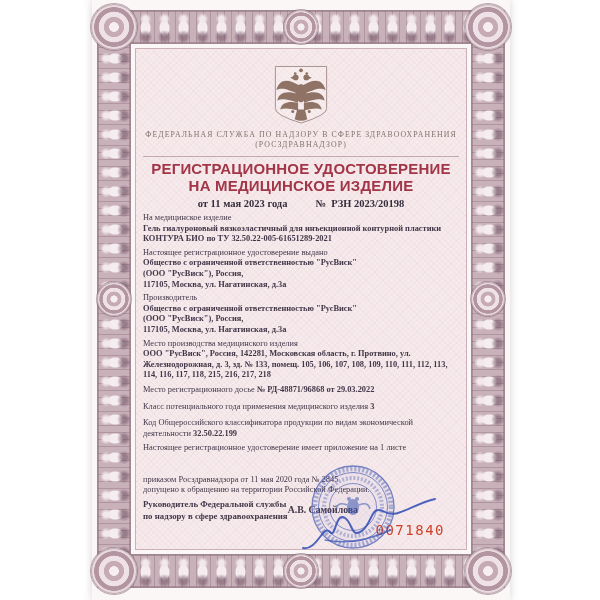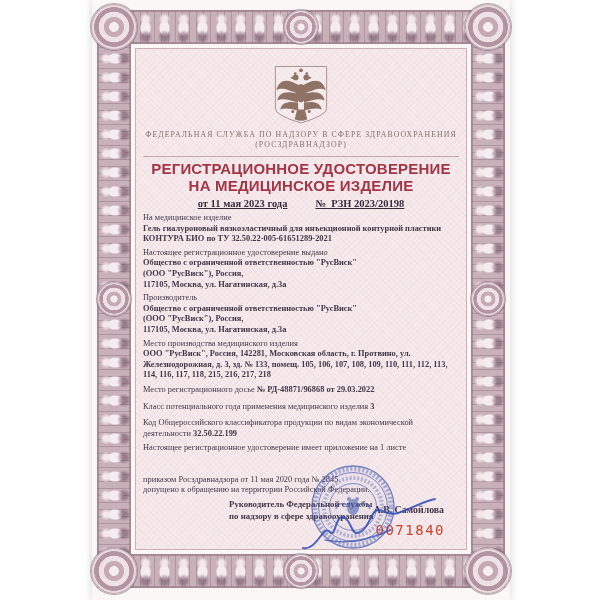--- a/index.html
+++ b/index.html
@@ -36,28 +36,28 @@
        repeating-linear-gradient(45deg, rgba(214,170,180,.10) 0 1px, rgba(0,0,0,0) 1px 4px),
        repeating-linear-gradient(-45deg, rgba(214,170,180,.10) 0 1px, rgba(0,0,0,0) 1px 4px),
        #f6eaec;
      border:1px solid #cbb0b9;padding:12px 7px 0 7px;color:#423748;}
   .emblem{width:58px;height:64px;margin:2px auto 3px auto;display:block;}
   .agency{text-align:center;font-size:7.8px;line-height:10px;letter-spacing:1.1px;color:#84736e;}
   .sep{border:0;border-top:1px solid rgba(151,120,131,.55);margin:6px 0 0 0;}
   .title{margin-top:4px;text-align:center;font-family:"Liberation Sans",sans-serif;
          font-weight:bold;font-size:15px;line-height:16.5px;letter-spacing:.2px;color:#a23648;}
   .daterow{margin-top:4px;display:flex;justify-content:center;gap:28px;
-           font-weight:bold;font-size:10.5px;color:#352c3a;text-decoration:underline;}
+           font-weight:bold;font-size:10.5px;color:#352c3a;}
   .num{white-space:pre;}
   .b{font-size:8.4px;line-height:10.6px;color:#423748;}
   .b p{margin:0;}
   .mt4{margin-top:4px !important;}  .mt3{margin-top:3px !important;}
   .mt6{margin-top:6px !important;}  .mt21{margin-top:21px !important;}
   b{font-weight:bold;}
-  .signrow{display:flex;justify-content:flex-end;align-items:center;margin-top:3px;}
+  .signrow{display:flex;justify-content:flex-start;align-items:center;margin-top:3px;}
   .signtitle{font-weight:bold;font-size:8.8px;line-height:11.5px;}
   .signname{font-weight:bold;font-size:9.8px;margin-right:15px;}
   .serial{margin-top:3px;text-align:right;padding-right:14px;color:#d04128;
           font-family:"DejaVu Sans Mono",monospace;font-size:14px;letter-spacing:1.5px;}
   .stamp{position:absolute;left:181px;top:452px;z-index:5;}
 </style>
 </head>
 <body>
 
 <div class="cert">

